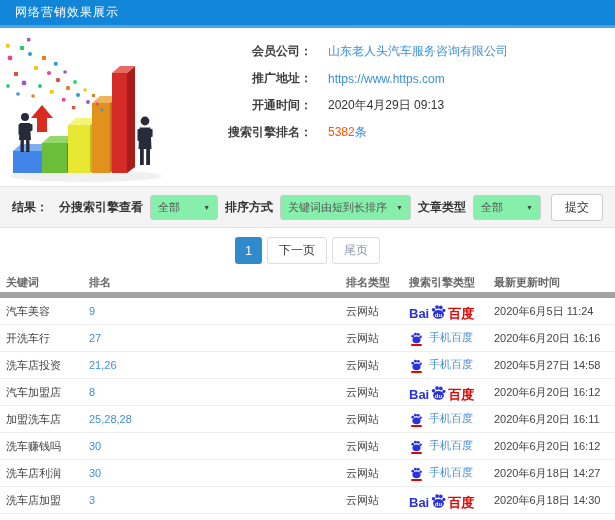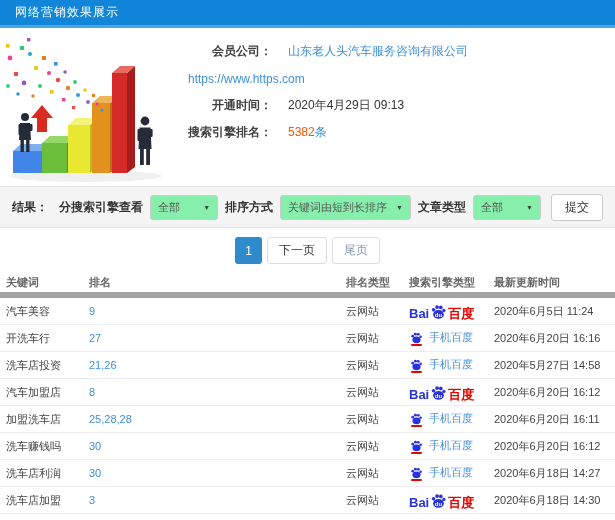--- a/index.html
+++ b/index.html
@@ -9,21 +9,21 @@
     font-size: 12px; color: #333; background: #fff; overflow: hidden;
   }
   
   .topbar {
     height: 28px; background: #1185d8; border-bottom: 3px solid #4aa7e3;
     display: flex; align-items: center; padding-left: 15px;
   }
   .topbar-title { color: #fff; font-size: 12px; letter-spacing: 1px; }
 
   
-  .top-section { display: flex; height: 158px; background: #fff; }
+  .top-section { display: flex; height: 158px; background: #fff; gap: 40px; }
   .illustration { width: 172px; height: 158px; position: relative; flex: none; }
   .info-block { flex: 1; padding-top: 10px; }
   .info-row { display: flex; align-items: center; height: 27px; }
   .info-label { width: 100px; text-align: right; font-weight: bold; color: #3f3f3f; }
   .info-value { margin-left: 16px; }
   .link { color: #3d8fd8; text-decoration: none; cursor: pointer; }
   .count-red { color: #ff5500; }
 
   
   .filter-bar {
@@ -160,20 +160,21 @@
       </g>
     </svg>
   </div>
 
   <div class="info-block">
     <div class="info-row">
       <span class="info-label">会员公司：</span>
       <a class="info-value link">山东老人头汽车服务咨询有限公司</a>
     </div>
     <div class="info-row">
+      <span class="info-label">推广地址：</span>
       <a class="info-value link">https://www.https.com</a>
     </div>
     <div class="info-row">
       <span class="info-label">开通时间：</span>
       <span class="info-value">2020年4月29日 09:13</span>
     </div>
     <div class="info-row">
       <span class="info-label">搜索引擎排名：</span>
       <span class="info-value"><span class="count-red">5382</span><span class="link">条</span></span>
     </div>

